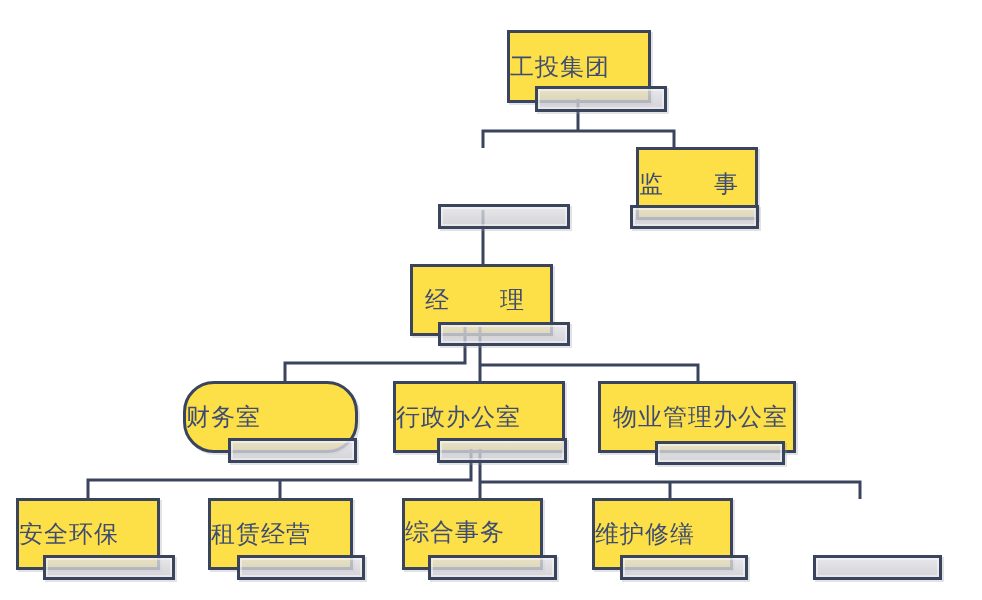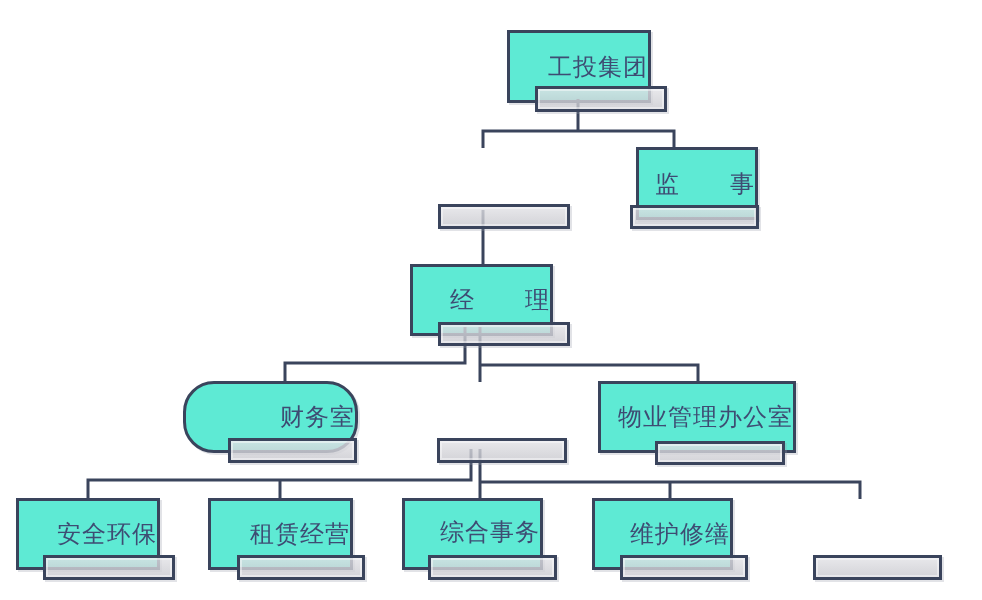--- a/index.html
+++ b/index.html
@@ -24,25 +24,25 @@
   }
   .connectors path {
     fill: none;
     stroke: #3a445c;
     stroke-width: 3;
   }
   .node-box {
     position: absolute;
     z-index: 1;
     box-sizing: border-box;
-    background: #5eead4;
+    background: #fde047;
     border: 3px solid #3a445c;
     display: flex;
     align-items: center;
-    justify-content: flex-end;
+    justify-content: flex-start;
     box-shadow: 2px 2px 0 rgba(150,155,170,0.28);
   }
   .node-label {
     color: #3e4c73;
     font-size: 24px;
     line-height: 1;
     white-space: nowrap;
     letter-spacing: 1px;
   }
   .node-tab {
@@ -102,20 +102,23 @@
   <div class="node-box" style="left:410px; top:264px; width:143px; height:72px;padding-left:12px;">
     <span class="node-label">经　　理</span>
   </div>
   <div class="node-tab" style="left:438px; top:322px; width:132px; height:24px;"></div>
 
   <div class="node-box" style="left:183px; top:381px; width:175px; height:72px;border-radius:31px;">
     <span class="node-label">财务室</span>
   </div>
   <div class="node-tab" style="left:228px; top:438px; width:129px; height:25px;"></div>
 
+  <div class="node-box" style="left:393px; top:381px; width:172px; height:72px;">
+    <span class="node-label">行政办公室</span>
+  </div>
   <div class="node-tab" style="left:437px; top:438px; width:130px; height:25px;"></div>
 
   <div class="node-box" style="left:598px; top:381px; width:198px; height:72px;padding-left:12px;">
     <span class="node-label">物业管理办公室</span>
   </div>
   <div class="node-tab" style="left:655px; top:441px; width:130px; height:24px;"></div>
 
   <div class="node-box" style="left:16px; top:498px; width:144px; height:72px;">
     <span class="node-label">安全环保</span>
   </div>

